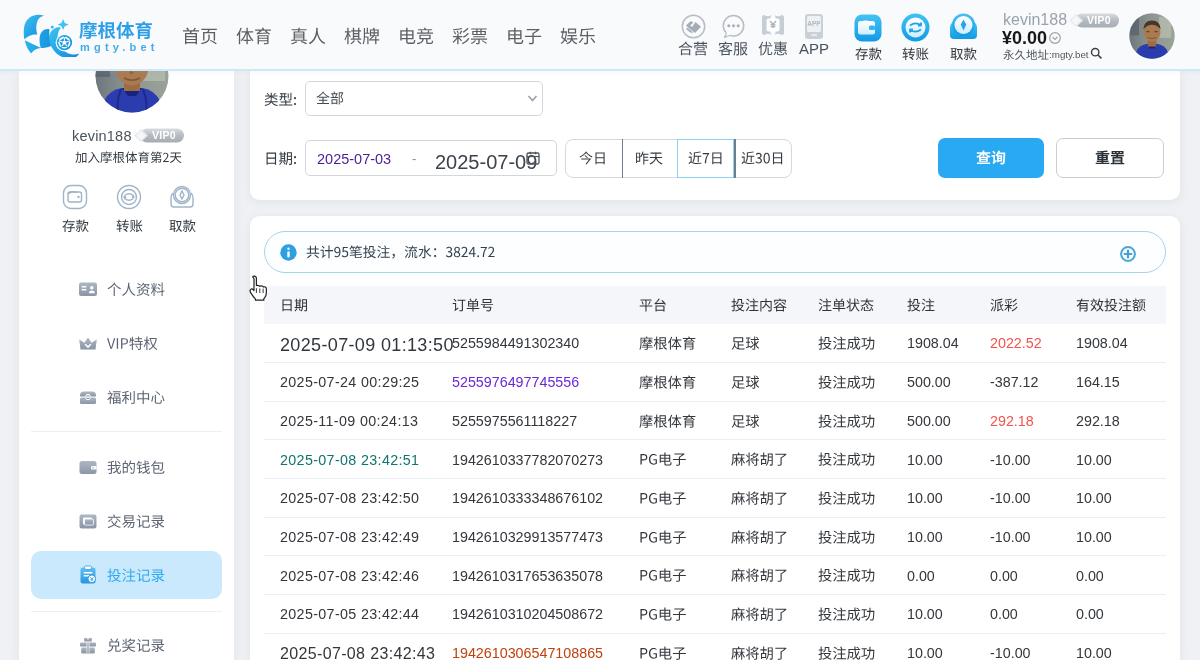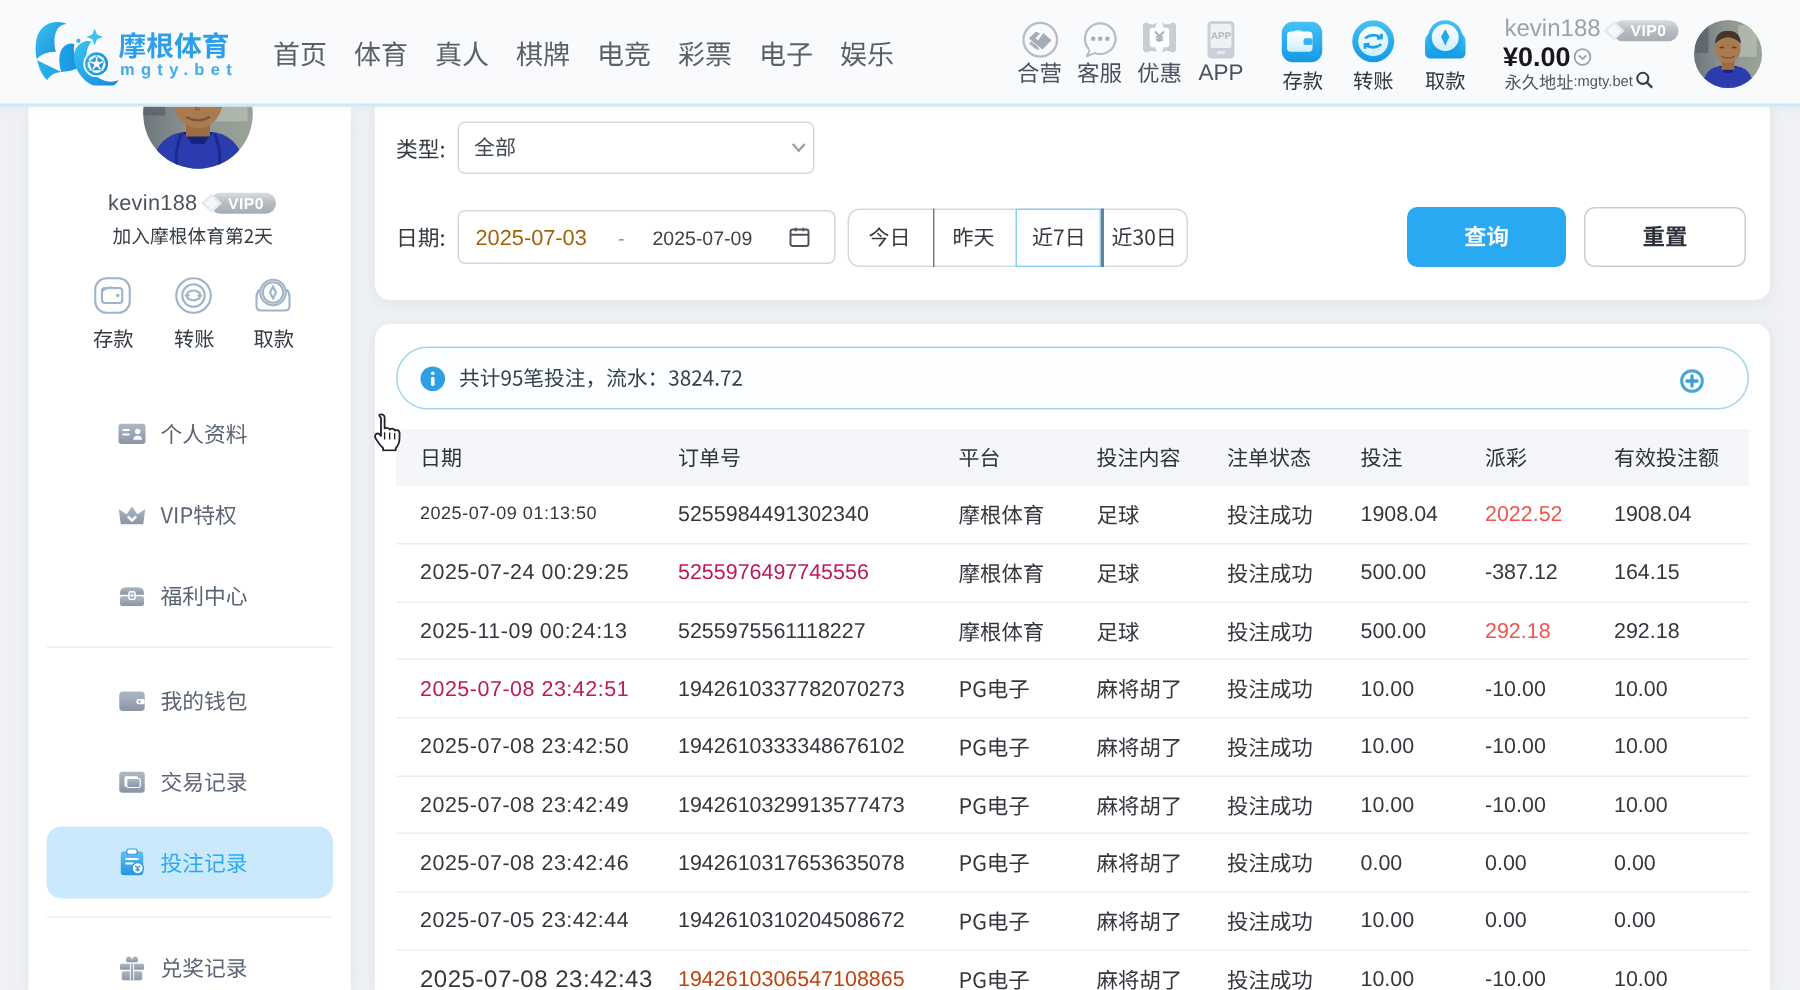--- a/index.html
+++ b/index.html
@@ -290,23 +290,23 @@
     <path d="M1.5 2 L5.5 6.5 L9.5 2" fill="none" stroke="#989fa8" stroke-width="1.5"></path>
   </svg>
 <div style="position:absolute;left:264px;top:150.5px;line-height:0;"><svg width="33" height="14.5" viewBox="0 0 33 14.5" style="overflow:visible" xmlns="http://www.w3.org/2000/svg">
       <g fill="#333a41">
         <path transform="translate(0.0,12.8) scale(0.014500,-0.014500)" d="M253 352H752V71H253ZM253 426V697H752V426ZM176 772V-69H253V-4H752V-64H832V772Z"></path>
         <path transform="translate(14.5,12.8) scale(0.014500,-0.014500)" d="M178 143C148 76 95 9 39 -36C57 -47 87 -68 101 -80C155 -30 213 47 249 123ZM321 112C360 65 406 -1 424 -42L486 -6C465 35 419 97 379 143ZM855 722V561H650V722ZM580 790V427C580 283 572 92 488 -41C505 -49 536 -71 548 -84C608 11 634 139 644 260H855V17C855 1 849 -3 835 -4C820 -5 769 -5 716 -3C726 -23 737 -56 740 -76C813 -76 861 -75 889 -62C918 -50 927 -27 927 16V790ZM855 494V328H648C650 363 650 396 650 427V494ZM387 828V707H205V828H137V707H52V640H137V231H38V164H531V231H457V640H531V707H457V828ZM205 640H387V551H205ZM205 491H387V393H205ZM205 332H387V231H205Z"></path>
         <path transform="translate(29.0,12.8) scale(0.014500,-0.014500)" d="M139 390C175 390 205 418 205 460C205 501 175 530 139 530C102 530 73 501 73 460C73 418 102 390 139 390ZM139 -13C175 -13 205 15 205 56C205 98 175 126 139 126C102 126 73 98 73 56C73 15 102 -13 139 -13Z"></path>
       </g>
     </svg></div>
 <div class="abs" style="left:305px;top:140px;width:252px;height:36px;background:#fff;border:1px solid #d3d7dd;border-radius:5px"></div>
-<div class="lat" style="left:317px;top:150.5px;font-size:14.5px;color:#a16207">2025-07-03</div>
+<div class="lat" style="left:317px;top:150.5px;font-size:14.5px;color:#4c1d95">2025-07-03</div>
 <div class="lat" style="left:412px;top:150.5px;font-size:13px;color:#8a9098">-</div>
-<div class="lat" style="left:435px;top:150.5px;font-size:13px;color:#3c434b">2025-07-09</div>
+<div class="lat" style="left:435px;top:150.5px;font-size:20px;color:#3c434b">2025-07-09</div>
 <svg class="abs" style="left:526px;top:151px" width="14" height="14" viewBox="0 0 14 14">
 <rect x="1" y="2" width="12" height="11" rx="1.5" fill="none" stroke="#4b535c" stroke-width="1.3"></rect>
 <path d="M1 5.5 L13 5.5" stroke="#4b535c" stroke-width="1.2"></path>
     <path d="M4.5 0.8 L4.5 3.2 M9.5 0.8 L9.5 3.2" stroke="#4b535c" stroke-width="1.3"></path>
   </svg>
 <div class="abs" style="left:565px;top:139px;width:227px;height:39px;background:#fff;border:1px solid #d5d9de;border-radius:8px"></div>
 <div class="abs" style="left:621.5px;top:139px;width:1.5px;height:39px;background:#6f7e8e"></div>
 <div class="abs" style="left:734px;top:139px;width:1.5px;height:39px;background:#6f7e8e"></div>
 <div class="abs" style="left:677px;top:139px;width:57px;height:39px;border:1.5px solid #8ad0ef;background:#fff"></div>
 <div style="position:absolute;left:579.0px;top:151.2px;line-height:0;"><svg width="28" height="14.0" viewBox="0 0 28 14.0" style="overflow:visible" xmlns="http://www.w3.org/2000/svg">
@@ -434,21 +434,21 @@
 <div style="position:absolute;left:1076px;top:297.7px;line-height:0;"><svg width="70" height="14.0" viewBox="0 0 70 14.0" style="overflow:visible" xmlns="http://www.w3.org/2000/svg">
       <g fill="#2f3338">
         <path transform="translate(0.0,12.3) scale(0.014000,-0.014000)" d="M391 840C379 797 365 753 347 710H63V640H316C252 508 160 386 40 304C54 290 78 263 88 246C151 291 207 345 255 406V-79H329V119H748V15C748 0 743 -6 726 -6C707 -7 646 -8 580 -5C590 -26 601 -57 605 -77C691 -77 746 -77 779 -66C812 -53 822 -30 822 14V524H336C359 562 379 600 397 640H939V710H427C442 747 455 785 467 822ZM329 289H748V184H329ZM329 353V456H748V353Z"></path>
         <path transform="translate(14.0,12.3) scale(0.014000,-0.014000)" d="M169 600C137 523 87 441 35 384C50 374 77 350 88 339C140 399 197 494 234 581ZM334 573C379 519 426 445 445 396L505 431C485 479 436 551 390 603ZM201 816C230 779 259 729 273 694H58V626H513V694H286L341 719C327 753 295 804 263 841ZM138 360C178 321 220 276 259 230C203 133 129 55 38 -1C54 -13 81 -41 91 -55C176 3 248 79 306 173C349 118 386 65 408 23L468 70C441 118 395 179 344 240C372 296 396 358 415 424L344 437C331 387 314 341 294 297C261 333 226 369 194 400ZM657 588H824C804 454 774 340 726 246C685 328 654 420 633 518ZM645 841C616 663 566 492 484 383C500 370 525 341 535 326C555 354 573 385 590 419C615 330 646 248 684 176C625 89 546 22 440 -27C456 -40 482 -69 492 -83C588 -33 664 30 723 109C775 30 838 -35 914 -79C926 -60 950 -33 967 -19C886 23 820 90 766 174C831 284 871 420 897 588H954V658H677C692 713 704 771 715 830Z"></path>
         <path transform="translate(28.0,12.3) scale(0.014000,-0.014000)" d="M183 840V638H46V568H183V351C127 335 76 321 34 311L56 238L183 276V15C183 1 177 -3 163 -4C151 -4 107 -5 60 -3C70 -22 80 -53 83 -72C152 -72 193 -71 220 -59C246 -47 256 -27 256 15V298L360 329L350 398L256 371V568H381V638H256V840ZM473 804V694C473 622 456 540 343 478C357 467 384 438 393 423C517 493 544 601 544 692V734H719V574C719 497 734 469 804 469C818 469 873 469 889 469C909 469 931 470 944 474C941 491 939 520 937 539C924 536 902 534 887 534C873 534 823 534 810 534C794 534 791 544 791 572V804ZM787 328C751 252 696 188 631 136C566 189 514 254 478 328ZM376 398V328H418L404 323C444 233 500 156 569 93C487 42 393 7 296 -13C311 -30 328 -61 334 -82C439 -56 541 -15 629 44C709 -13 803 -56 911 -81C921 -61 942 -29 959 -12C858 8 769 43 693 92C779 164 848 259 889 380L840 401L826 398Z"></path>
         <path transform="translate(42.0,12.3) scale(0.014000,-0.014000)" d="M94 774C159 743 242 695 284 662L327 724C284 755 200 800 136 828ZM42 497C105 467 187 420 227 388L269 451C227 482 144 526 83 553ZM71 -18 134 -69C194 24 263 150 316 255L262 305C204 191 125 59 71 -18ZM548 819C582 767 617 697 631 653L704 682C689 726 651 793 616 844ZM334 649V578H597V352H372V281H597V23H302V-49H962V23H675V281H902V352H675V578H938V649Z"></path>
         <path transform="translate(56.0,12.3) scale(0.014000,-0.014000)" d="M693 493C689 183 676 46 458 -31C471 -43 489 -67 496 -84C732 2 754 161 759 493ZM738 84C804 36 888 -33 930 -77L972 -24C930 17 843 84 778 130ZM531 610V138H595V549H850V140H916V610H728C741 641 755 678 768 714H953V780H515V714H700C690 680 675 641 663 610ZM214 821C227 798 242 770 254 744H61V593H127V682H429V593H497V744H333C319 773 299 809 282 837ZM126 233V-73H194V-40H369V-71H439V233ZM194 21V172H369V21ZM149 416 224 376C168 337 104 305 39 284C50 270 64 236 70 217C146 246 221 287 288 341C351 305 412 268 450 241L501 293C462 319 402 354 339 387C388 436 430 492 459 555L418 582L403 579H250C262 598 272 618 281 637L213 649C184 582 126 502 40 444C54 434 75 412 84 397C135 433 177 476 210 520H364C342 483 312 450 278 419L197 461Z"></path>
       </g>
     </svg></div>
 <div class="abs" style="left:264px;top:361.9px;width:902px;height:1px;background:#ebeef5"></div>
-<div class="lat" style="left:280px;top:335.4px;font-size:12px;letter-spacing:0.35px;color:#33373c">2025-07-09 01:13:50</div>
+<div class="lat" style="left:280px;top:335.4px;font-size:18px;letter-spacing:0.35px;color:#33373c">2025-07-09 01:13:50</div>
 <div class="lat" style="left:452px;top:335.4px;font-size:14.3px;color:#33373c">5255984491302340</div>
 <div style="position:absolute;left:639px;top:336.1px;line-height:0;"><svg width="57" height="14.3" viewBox="0 0 57 14.3" style="overflow:visible" xmlns="http://www.w3.org/2000/svg">
       <g fill="#33373c">
         <path transform="translate(0.0,12.6) scale(0.014300,-0.014300)" d="M810 388C689 363 455 347 265 342C271 330 278 309 279 295C362 296 452 300 539 306V244H249V192H539V125H196V71H539V-4C539 -18 534 -22 517 -24C500 -24 436 -24 372 -22C381 -40 391 -64 395 -81C482 -81 536 -81 569 -72C603 -63 613 -46 613 -5V71H953V125H613V192H907V244H613V311C705 319 791 330 858 345ZM368 683V618H221V566H352C313 514 253 464 198 438C210 428 228 409 237 395C282 420 330 463 368 510V382H426V511C460 485 501 453 518 437L557 479C537 494 457 543 426 560V566H565V618H426V683ZM728 683V618H591V566H708C670 516 612 468 558 443C571 433 588 414 597 401C642 425 690 467 728 514V391H787V517C826 470 877 424 920 398C930 412 948 432 962 442C910 468 850 517 810 566H939V618H787V683ZM478 831C488 810 499 785 507 761H106V448C106 303 100 105 30 -37C47 -45 77 -68 89 -83C165 70 176 295 176 448V700H951V761H591C581 788 566 821 552 848Z"></path>
         <path transform="translate(14.3,12.6) scale(0.014300,-0.014300)" d="M203 840V647H50V577H196C164 440 100 281 35 197C48 179 67 146 75 124C122 190 168 298 203 411V-79H272V437C299 387 330 328 344 296L390 350C373 379 297 495 272 529V577H391V647H272V840ZM804 546V422H504V546ZM804 609H504V730H804ZM433 -80C452 -68 483 -57 690 0C688 15 686 45 687 65L504 22V356H603C655 155 752 2 913 -73C925 -52 948 -23 965 -8C881 25 814 81 763 153C818 185 885 229 935 271L885 324C846 288 782 240 729 207C704 252 684 302 668 356H877V796H430V44C430 5 415 -9 401 -16C412 -31 428 -63 433 -80Z"></path>
         <path transform="translate(28.6,12.6) scale(0.014300,-0.014300)" d="M251 836C201 685 119 535 30 437C45 420 67 380 74 363C104 397 133 436 160 479V-78H232V605C266 673 296 745 321 816ZM416 175V106H581V-74H654V106H815V175H654V521C716 347 812 179 916 84C930 104 955 130 973 143C865 230 761 398 702 566H954V638H654V837H581V638H298V566H536C474 396 369 226 259 138C276 125 301 99 313 81C419 177 517 342 581 518V175Z"></path>
         <path transform="translate(42.9,12.6) scale(0.014300,-0.014300)" d="M733 361V283H274V361ZM199 424V-81H274V93H733V5C733 -12 727 -18 706 -18C687 -20 612 -20 538 -17C548 -35 560 -62 564 -80C662 -80 724 -80 760 -70C796 -60 808 -40 808 4V424ZM274 227H733V148H274ZM431 826C447 800 464 768 479 740H62V673H327C276 626 225 588 206 576C180 558 159 547 140 544C148 523 161 484 165 467C198 480 249 482 760 512C790 485 816 461 835 441L896 486C844 535 747 614 671 673H941V740H568C551 772 526 815 506 847ZM599 647 692 570 286 551C337 585 390 628 439 673H640Z"></path>
       </g>
     </svg></div>
 <div style="position:absolute;left:731px;top:336.1px;line-height:0;"><svg width="29" height="14.3" viewBox="0 0 29 14.3" style="overflow:visible" xmlns="http://www.w3.org/2000/svg">
@@ -463,21 +463,21 @@
         <path transform="translate(14.3,12.6) scale(0.014300,-0.014300)" d="M94 774C159 743 242 695 284 662L327 724C284 755 200 800 136 828ZM42 497C105 467 187 420 227 388L269 451C227 482 144 526 83 553ZM71 -18 134 -69C194 24 263 150 316 255L262 305C204 191 125 59 71 -18ZM548 819C582 767 617 697 631 653L704 682C689 726 651 793 616 844ZM334 649V578H597V352H372V281H597V23H302V-49H962V23H675V281H902V352H675V578H938V649Z"></path>
         <path transform="translate(28.6,12.6) scale(0.014300,-0.014300)" d="M544 839C544 782 546 725 549 670H128V389C128 259 119 86 36 -37C54 -46 86 -72 99 -87C191 45 206 247 206 388V395H389C385 223 380 159 367 144C359 135 350 133 335 133C318 133 275 133 229 138C241 119 249 89 250 68C299 65 345 65 371 67C398 70 415 77 431 96C452 123 457 208 462 433C462 443 463 465 463 465H206V597H554C566 435 590 287 628 172C562 96 485 34 396 -13C412 -28 439 -59 451 -75C528 -29 597 26 658 92C704 -11 764 -73 841 -73C918 -73 946 -23 959 148C939 155 911 172 894 189C888 56 876 4 847 4C796 4 751 61 714 159C788 255 847 369 890 500L815 519C783 418 740 327 686 247C660 344 641 463 630 597H951V670H626C623 725 622 781 622 839ZM671 790C735 757 812 706 850 670L897 722C858 756 779 805 716 836Z"></path>
         <path transform="translate(42.9,12.6) scale(0.014300,-0.014300)" d="M38 182 56 105C163 134 307 175 443 214L434 285L273 242V650H419V722H51V650H199V222C138 206 82 192 38 182ZM597 824C597 751 596 680 594 611H426V539H591C576 295 521 93 307 -22C326 -36 351 -62 361 -81C590 47 649 273 665 539H865C851 183 834 47 805 16C794 3 784 0 763 0C741 0 685 1 623 6C637 -14 645 -46 647 -68C704 -71 762 -72 794 -69C828 -66 850 -58 872 -30C910 16 924 160 940 574C940 584 940 611 940 611H669C671 680 672 751 672 824Z"></path>
       </g>
     </svg></div>
 <div class="lat" style="left:907px;top:335.4px;font-size:14.3px;color:#33373c">1908.04</div>
 <div class="lat" style="left:990px;top:335.4px;font-size:14.3px;color:#f2544c">2022.52</div>
 <div class="lat" style="left:1076px;top:335.4px;font-size:14.3px;color:#33373c">1908.04</div>
 <div class="abs" style="left:264px;top:400.6px;width:902px;height:1px;background:#ebeef5"></div>
 <div class="lat" style="left:280px;top:374.1px;font-size:14.3px;letter-spacing:0.35px;color:#33373c">2025-07-24 00:29:25</div>
-<div class="lat" style="left:452px;top:374.1px;font-size:14.3px;color:#be185d">5255976497745556</div>
+<div class="lat" style="left:452px;top:374.1px;font-size:14.3px;color:#6d28d9">5255976497745556</div>
 <div style="position:absolute;left:639px;top:374.8px;line-height:0;"><svg width="57" height="14.3" viewBox="0 0 57 14.3" style="overflow:visible" xmlns="http://www.w3.org/2000/svg">
       <g fill="#33373c">
         <path transform="translate(0.0,12.6) scale(0.014300,-0.014300)" d="M810 388C689 363 455 347 265 342C271 330 278 309 279 295C362 296 452 300 539 306V244H249V192H539V125H196V71H539V-4C539 -18 534 -22 517 -24C500 -24 436 -24 372 -22C381 -40 391 -64 395 -81C482 -81 536 -81 569 -72C603 -63 613 -46 613 -5V71H953V125H613V192H907V244H613V311C705 319 791 330 858 345ZM368 683V618H221V566H352C313 514 253 464 198 438C210 428 228 409 237 395C282 420 330 463 368 510V382H426V511C460 485 501 453 518 437L557 479C537 494 457 543 426 560V566H565V618H426V683ZM728 683V618H591V566H708C670 516 612 468 558 443C571 433 588 414 597 401C642 425 690 467 728 514V391H787V517C826 470 877 424 920 398C930 412 948 432 962 442C910 468 850 517 810 566H939V618H787V683ZM478 831C488 810 499 785 507 761H106V448C106 303 100 105 30 -37C47 -45 77 -68 89 -83C165 70 176 295 176 448V700H951V761H591C581 788 566 821 552 848Z"></path>
         <path transform="translate(14.3,12.6) scale(0.014300,-0.014300)" d="M203 840V647H50V577H196C164 440 100 281 35 197C48 179 67 146 75 124C122 190 168 298 203 411V-79H272V437C299 387 330 328 344 296L390 350C373 379 297 495 272 529V577H391V647H272V840ZM804 546V422H504V546ZM804 609H504V730H804ZM433 -80C452 -68 483 -57 690 0C688 15 686 45 687 65L504 22V356H603C655 155 752 2 913 -73C925 -52 948 -23 965 -8C881 25 814 81 763 153C818 185 885 229 935 271L885 324C846 288 782 240 729 207C704 252 684 302 668 356H877V796H430V44C430 5 415 -9 401 -16C412 -31 428 -63 433 -80Z"></path>
         <path transform="translate(28.6,12.6) scale(0.014300,-0.014300)" d="M251 836C201 685 119 535 30 437C45 420 67 380 74 363C104 397 133 436 160 479V-78H232V605C266 673 296 745 321 816ZM416 175V106H581V-74H654V106H815V175H654V521C716 347 812 179 916 84C930 104 955 130 973 143C865 230 761 398 702 566H954V638H654V837H581V638H298V566H536C474 396 369 226 259 138C276 125 301 99 313 81C419 177 517 342 581 518V175Z"></path>
         <path transform="translate(42.9,12.6) scale(0.014300,-0.014300)" d="M733 361V283H274V361ZM199 424V-81H274V93H733V5C733 -12 727 -18 706 -18C687 -20 612 -20 538 -17C548 -35 560 -62 564 -80C662 -80 724 -80 760 -70C796 -60 808 -40 808 4V424ZM274 227H733V148H274ZM431 826C447 800 464 768 479 740H62V673H327C276 626 225 588 206 576C180 558 159 547 140 544C148 523 161 484 165 467C198 480 249 482 760 512C790 485 816 461 835 441L896 486C844 535 747 614 671 673H941V740H568C551 772 526 815 506 847ZM599 647 692 570 286 551C337 585 390 628 439 673H640Z"></path>
       </g>
     </svg></div>
 <div style="position:absolute;left:731px;top:374.8px;line-height:0;"><svg width="29" height="14.3" viewBox="0 0 29 14.3" style="overflow:visible" xmlns="http://www.w3.org/2000/svg">
       <g fill="#33373c">
@@ -518,21 +518,21 @@
         <path transform="translate(0.0,12.6) scale(0.014300,-0.014300)" d="M183 840V638H46V568H183V351C127 335 76 321 34 311L56 238L183 276V15C183 1 177 -3 163 -4C151 -4 107 -5 60 -3C70 -22 80 -53 83 -72C152 -72 193 -71 220 -59C246 -47 256 -27 256 15V298L360 329L350 398L256 371V568H381V638H256V840ZM473 804V694C473 622 456 540 343 478C357 467 384 438 393 423C517 493 544 601 544 692V734H719V574C719 497 734 469 804 469C818 469 873 469 889 469C909 469 931 470 944 474C941 491 939 520 937 539C924 536 902 534 887 534C873 534 823 534 810 534C794 534 791 544 791 572V804ZM787 328C751 252 696 188 631 136C566 189 514 254 478 328ZM376 398V328H418L404 323C444 233 500 156 569 93C487 42 393 7 296 -13C311 -30 328 -61 334 -82C439 -56 541 -15 629 44C709 -13 803 -56 911 -81C921 -61 942 -29 959 -12C858 8 769 43 693 92C779 164 848 259 889 380L840 401L826 398Z"></path>
         <path transform="translate(14.3,12.6) scale(0.014300,-0.014300)" d="M94 774C159 743 242 695 284 662L327 724C284 755 200 800 136 828ZM42 497C105 467 187 420 227 388L269 451C227 482 144 526 83 553ZM71 -18 134 -69C194 24 263 150 316 255L262 305C204 191 125 59 71 -18ZM548 819C582 767 617 697 631 653L704 682C689 726 651 793 616 844ZM334 649V578H597V352H372V281H597V23H302V-49H962V23H675V281H902V352H675V578H938V649Z"></path>
         <path transform="translate(28.6,12.6) scale(0.014300,-0.014300)" d="M544 839C544 782 546 725 549 670H128V389C128 259 119 86 36 -37C54 -46 86 -72 99 -87C191 45 206 247 206 388V395H389C385 223 380 159 367 144C359 135 350 133 335 133C318 133 275 133 229 138C241 119 249 89 250 68C299 65 345 65 371 67C398 70 415 77 431 96C452 123 457 208 462 433C462 443 463 465 463 465H206V597H554C566 435 590 287 628 172C562 96 485 34 396 -13C412 -28 439 -59 451 -75C528 -29 597 26 658 92C704 -11 764 -73 841 -73C918 -73 946 -23 959 148C939 155 911 172 894 189C888 56 876 4 847 4C796 4 751 61 714 159C788 255 847 369 890 500L815 519C783 418 740 327 686 247C660 344 641 463 630 597H951V670H626C623 725 622 781 622 839ZM671 790C735 757 812 706 850 670L897 722C858 756 779 805 716 836Z"></path>
         <path transform="translate(42.9,12.6) scale(0.014300,-0.014300)" d="M38 182 56 105C163 134 307 175 443 214L434 285L273 242V650H419V722H51V650H199V222C138 206 82 192 38 182ZM597 824C597 751 596 680 594 611H426V539H591C576 295 521 93 307 -22C326 -36 351 -62 361 -81C590 47 649 273 665 539H865C851 183 834 47 805 16C794 3 784 0 763 0C741 0 685 1 623 6C637 -14 645 -46 647 -68C704 -71 762 -72 794 -69C828 -66 850 -58 872 -30C910 16 924 160 940 574C940 584 940 611 940 611H669C671 680 672 751 672 824Z"></path>
       </g>
     </svg></div>
 <div class="lat" style="left:907px;top:412.8px;font-size:14.3px;color:#33373c">500.00</div>
 <div class="lat" style="left:990px;top:412.8px;font-size:14.3px;color:#f2544c">292.18</div>
 <div class="lat" style="left:1076px;top:412.8px;font-size:14.3px;color:#33373c">292.18</div>
 <div class="abs" style="left:264px;top:478.0px;width:902px;height:1px;background:#ebeef5"></div>
-<div class="lat" style="left:280px;top:451.5px;font-size:14.3px;letter-spacing:0.35px;color:#be185d">2025-07-08 23:42:51</div>
+<div class="lat" style="left:280px;top:451.5px;font-size:14.3px;letter-spacing:0.35px;color:#0f766e">2025-07-08 23:42:51</div>
 <div class="lat" style="left:452px;top:451.5px;font-size:14.3px;color:#33373c">1942610337782070273</div>
 <div style="position:absolute;left:639px;top:452.2px;line-height:0;"><svg width="48" height="14.3" viewBox="0 0 48 14.3" style="overflow:visible" xmlns="http://www.w3.org/2000/svg">
       <g fill="#33373c">
         <path transform="translate(0.0,12.6) scale(0.014300,-0.014300)" d="M101 0H193V292H314C475 292 584 363 584 518C584 678 474 733 310 733H101ZM193 367V658H298C427 658 492 625 492 518C492 413 431 367 302 367Z"></path>
         <path transform="translate(9.1,12.6) scale(0.014300,-0.014300)" d="M389 -13C487 -13 568 23 615 72V380H374V303H530V111C501 84 450 68 398 68C241 68 153 184 153 369C153 552 249 665 397 665C470 665 518 634 555 596L605 656C563 700 496 746 394 746C200 746 58 603 58 366C58 128 196 -13 389 -13Z"></path>
         <path transform="translate(18.9,12.6) scale(0.014300,-0.014300)" d="M452 408V264H204V408ZM531 408H788V264H531ZM452 478H204V621H452ZM531 478V621H788V478ZM126 695V129H204V191H452V85C452 -32 485 -63 597 -63C622 -63 791 -63 818 -63C925 -63 949 -10 962 142C939 148 907 162 887 176C880 46 870 13 814 13C778 13 632 13 602 13C542 13 531 25 531 83V191H865V695H531V838H452V695Z"></path>
         <path transform="translate(33.2,12.6) scale(0.014300,-0.014300)" d="M465 540V395H51V320H465V20C465 2 458 -3 438 -4C416 -5 342 -6 261 -2C273 -24 287 -58 293 -80C389 -80 454 -78 491 -66C530 -54 543 -31 543 19V320H953V395H543V501C657 560 786 650 873 734L816 777L799 772H151V698H716C645 640 548 579 465 540Z"></path>
       </g>
     </svg></div>
 <div style="position:absolute;left:731px;top:452.2px;line-height:0;"><svg width="57" height="14.3" viewBox="0 0 57 14.3" style="overflow:visible" xmlns="http://www.w3.org/2000/svg">

